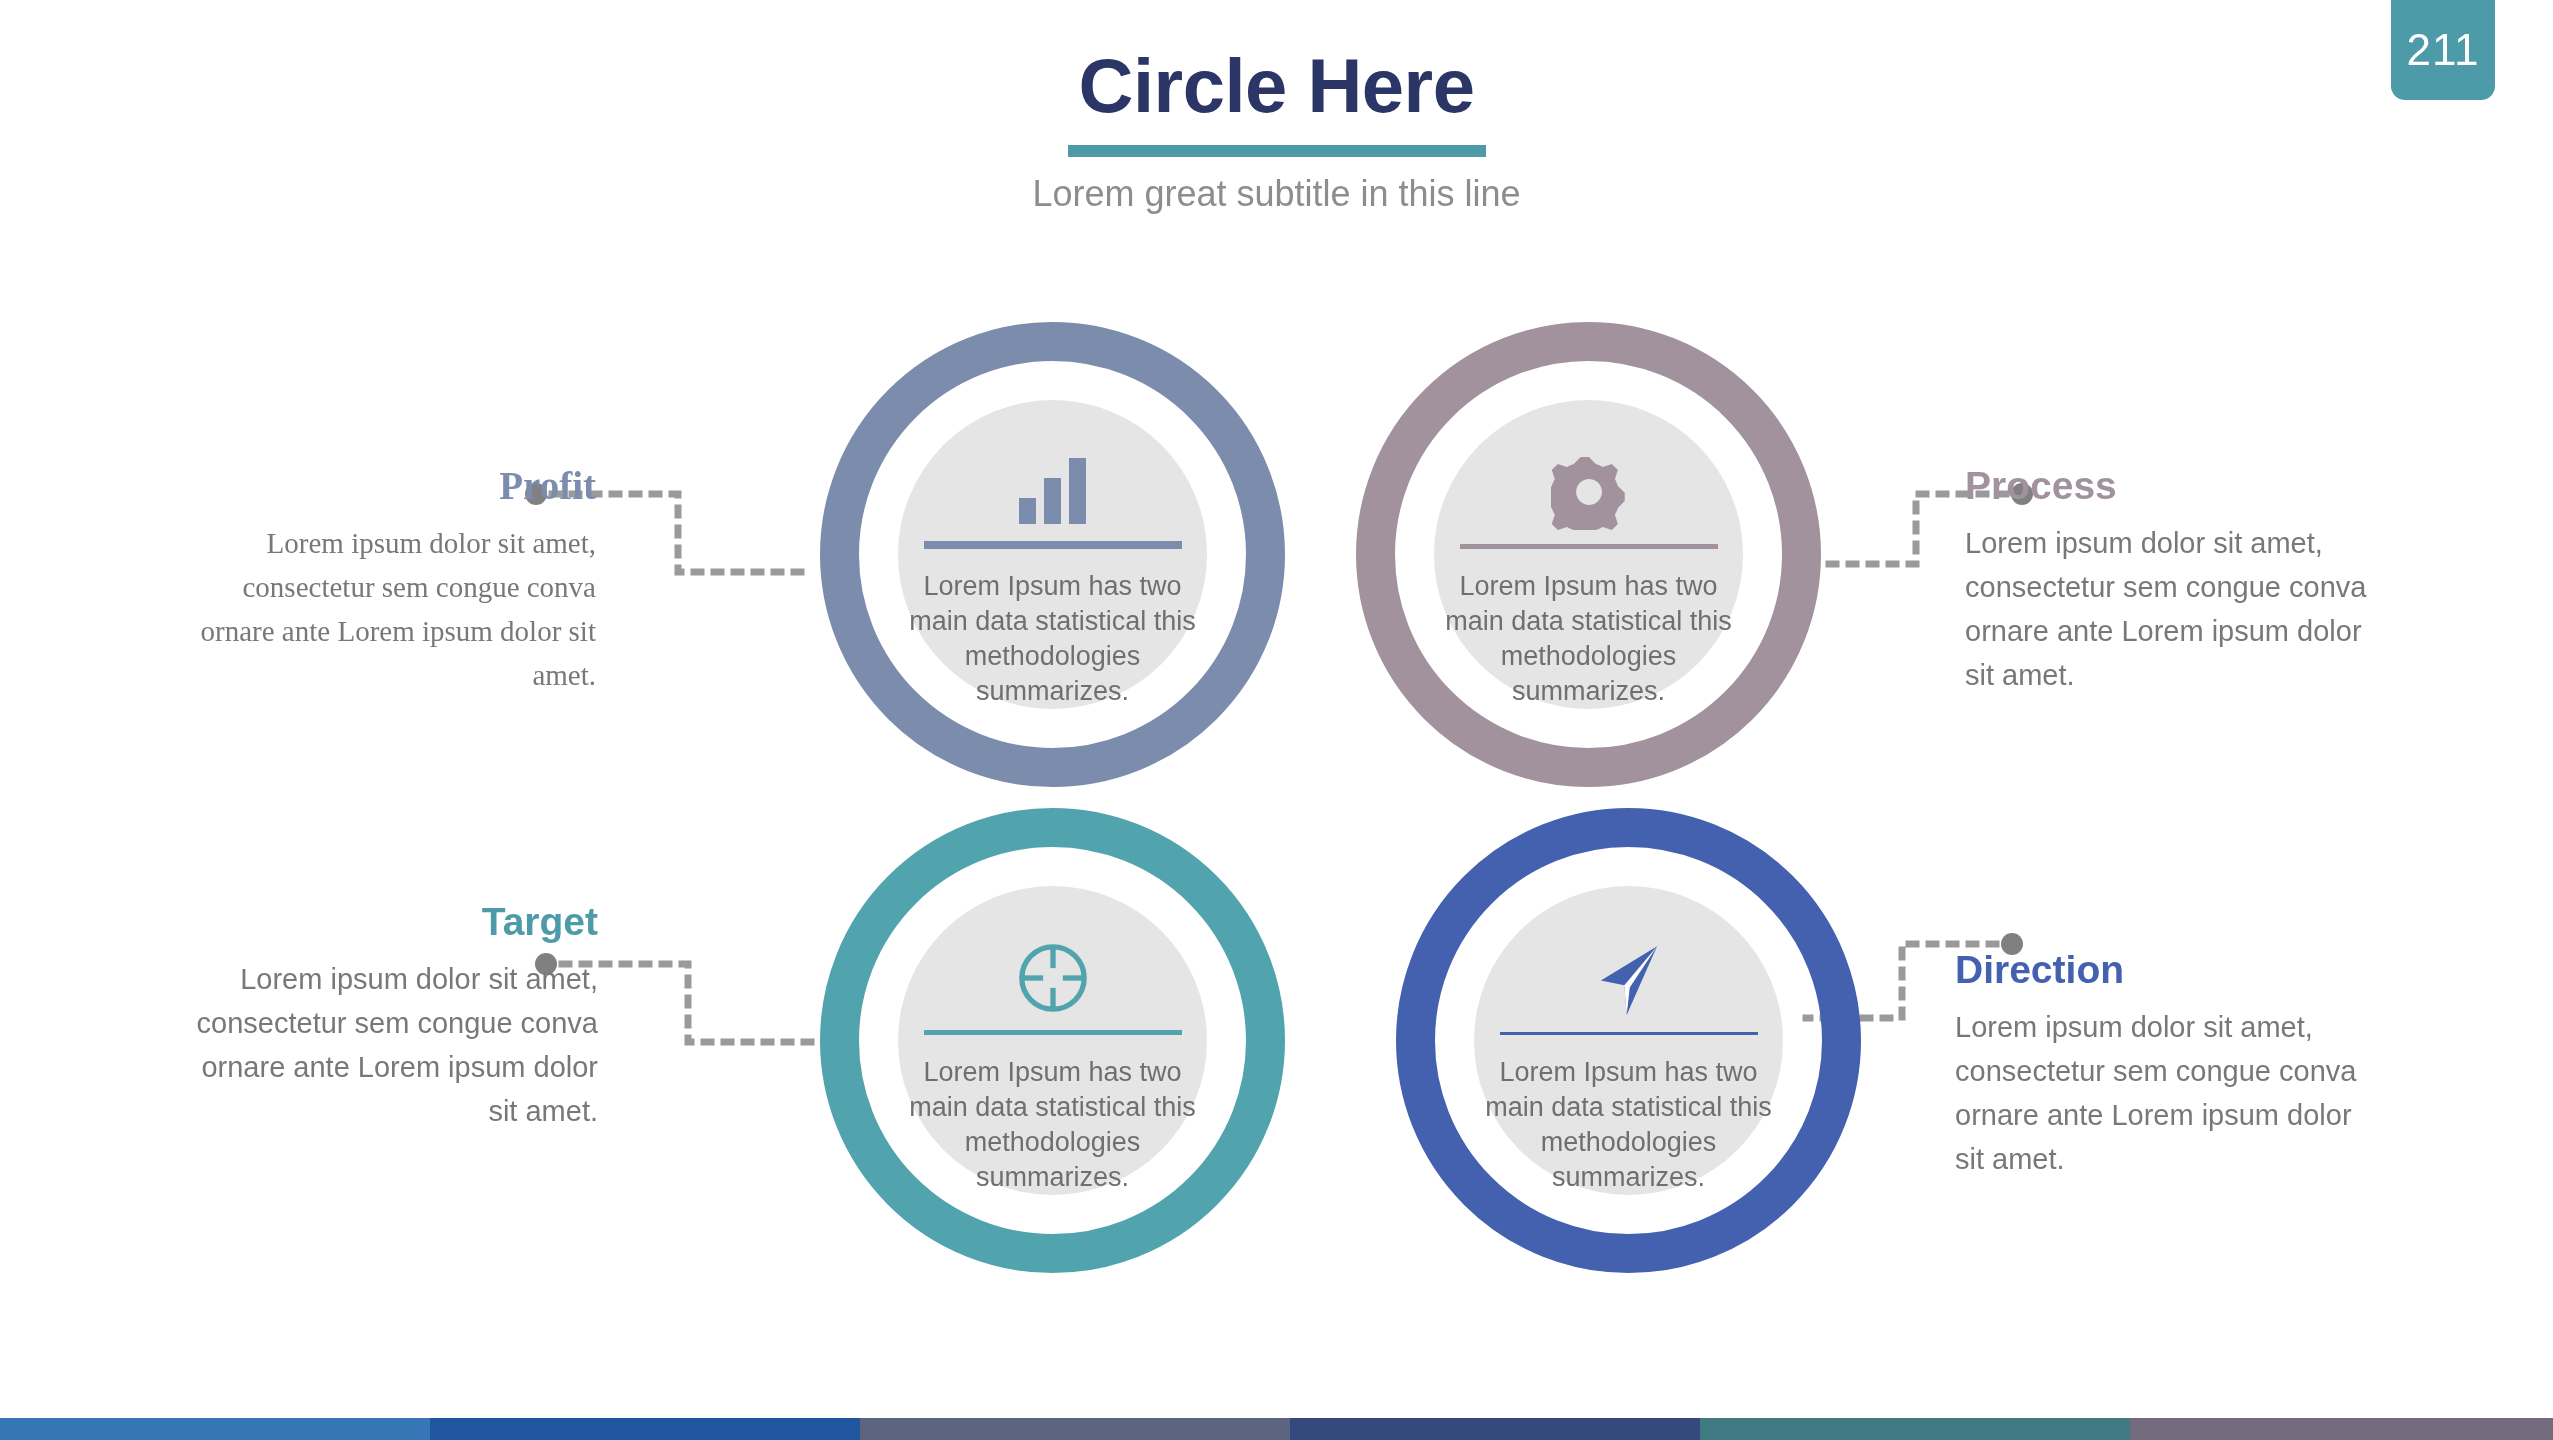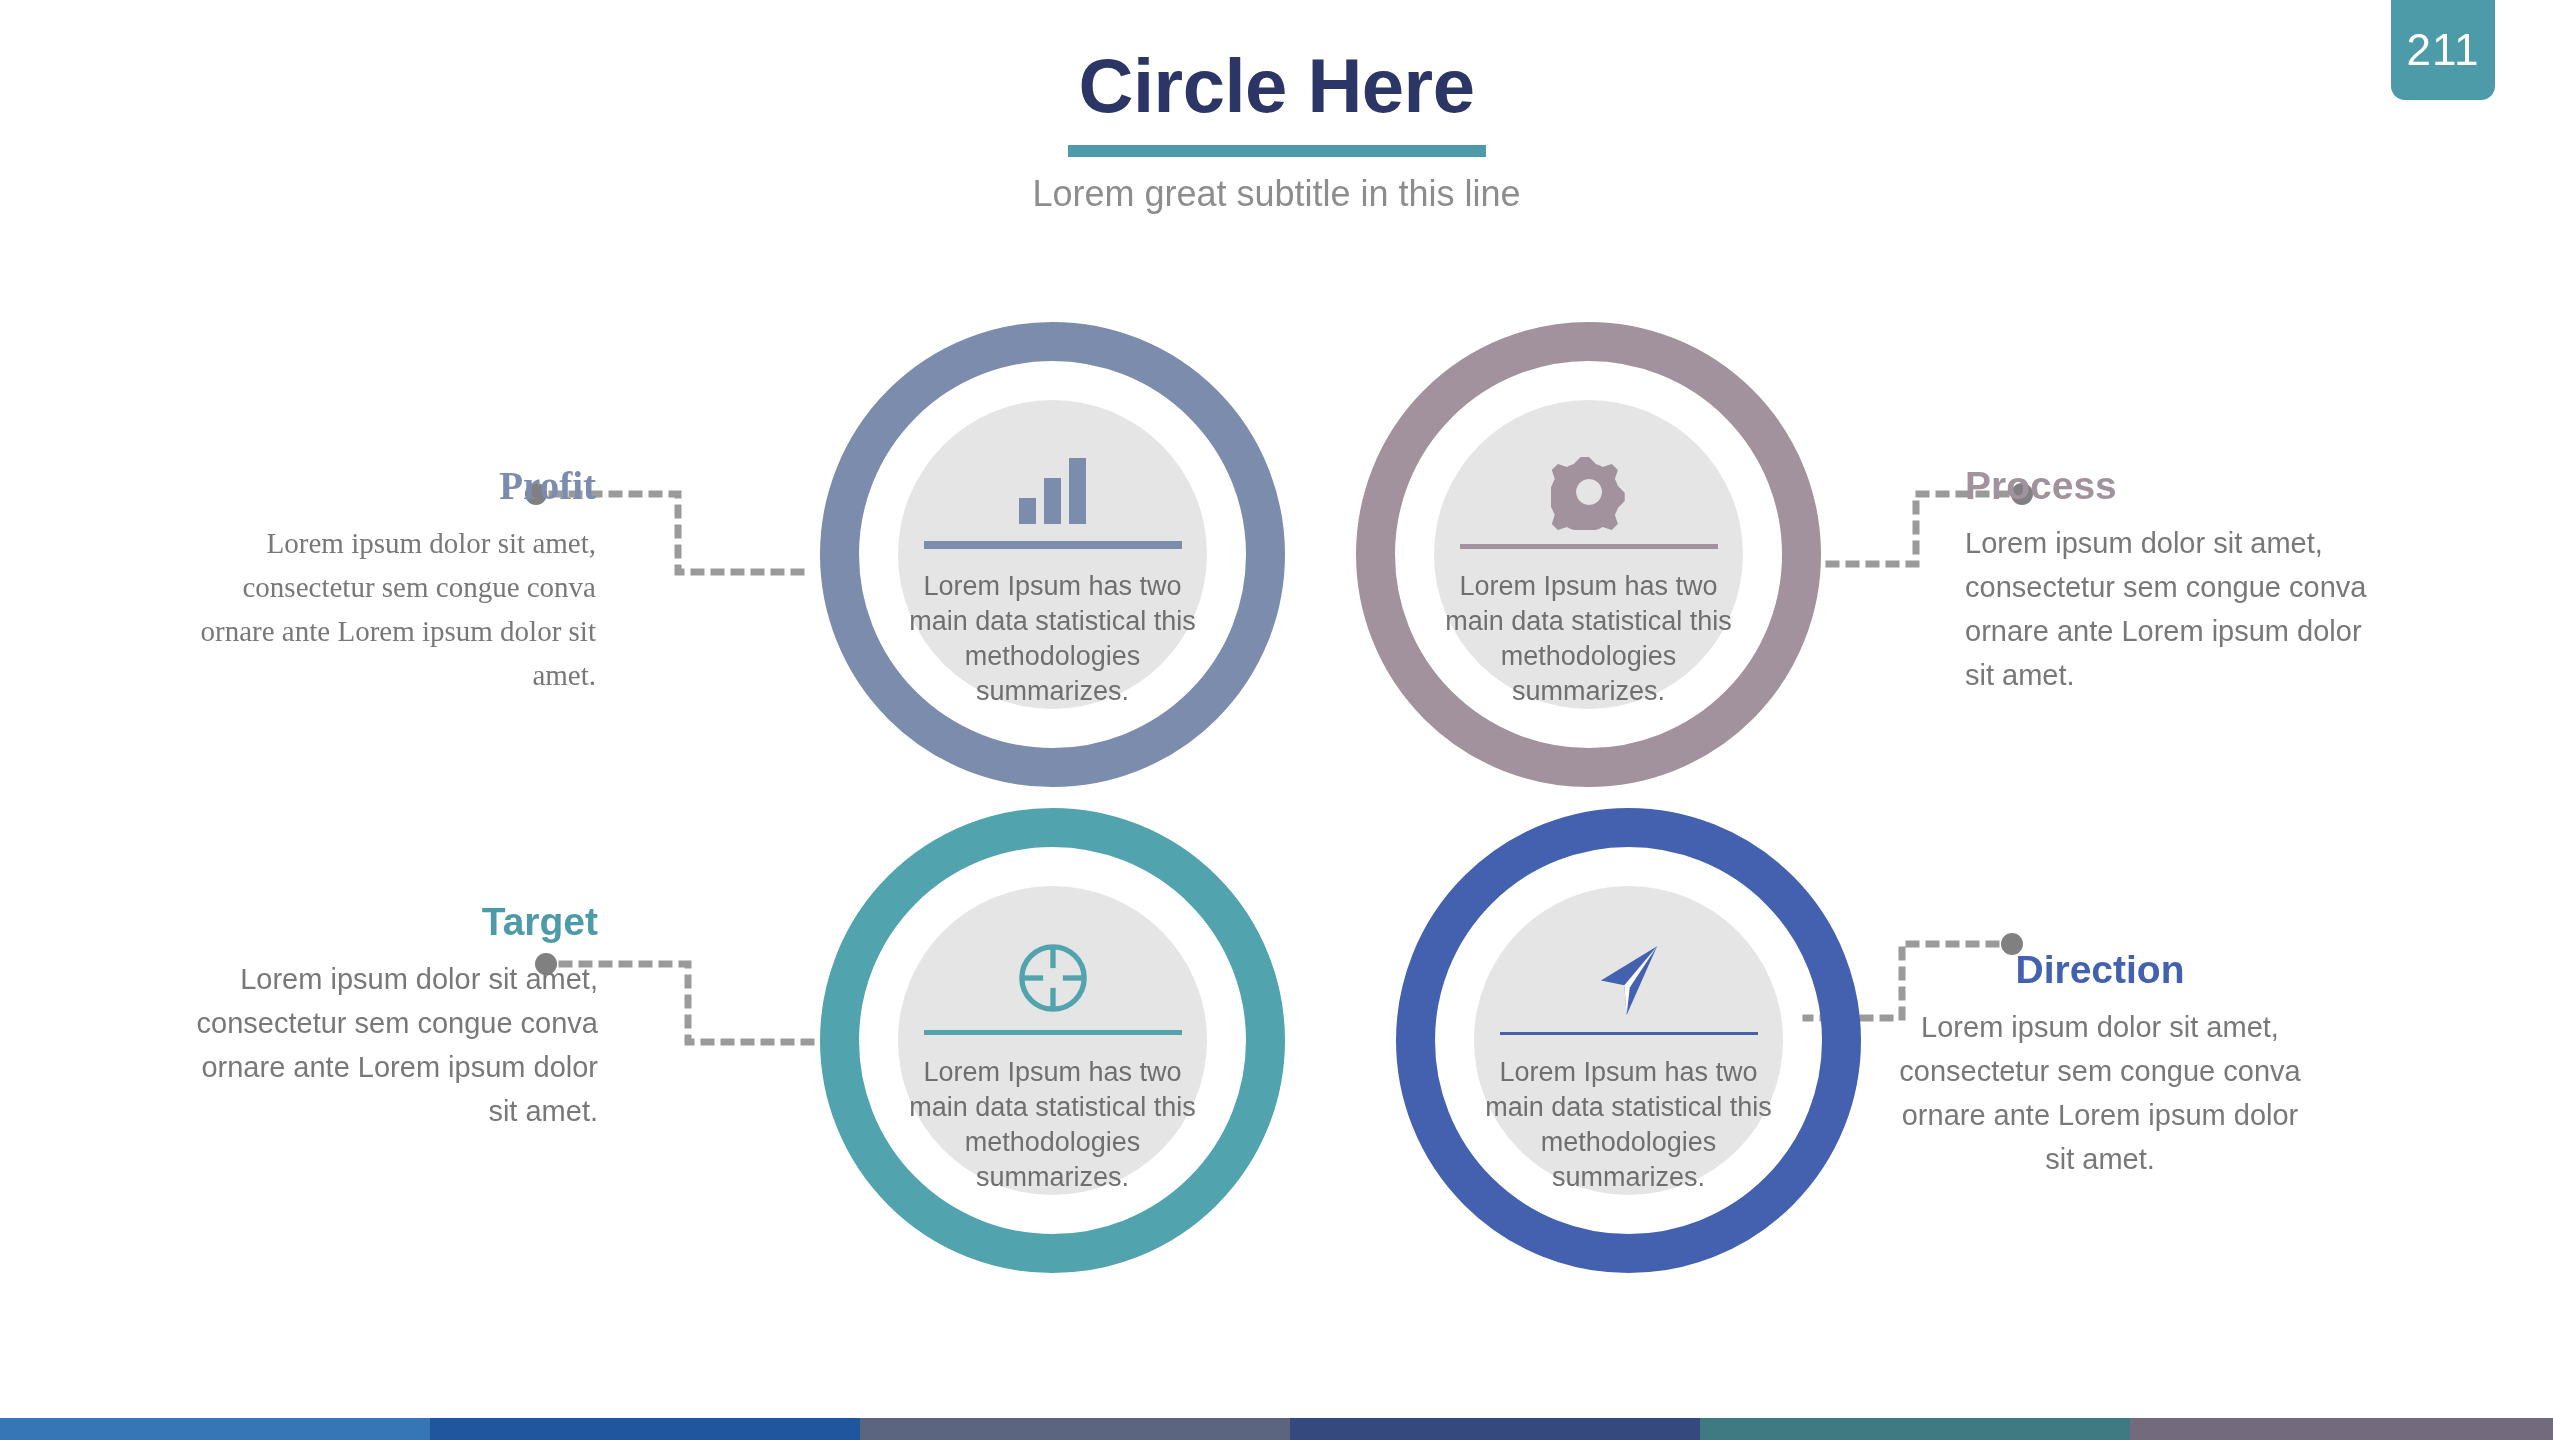--- a/index.html
+++ b/index.html
@@ -74,21 +74,21 @@
   .side-title{font-size:39px;font-weight:bold;margin:0;line-height:1;}
   .side-body{
     margin:16px 0 0;font-size:29px;line-height:1.52;color:#787878;font-weight:400;
   }
   .side.left{text-align:right;}
   .side.right{text-align:left;}
 
   #side-profit   {left:176px; top:466px;font-family:Liberation Serif, serif;}
   #side-target   {left:178px; top:902px;}
   #side-process  {left:1965px;top:466px;}
-  #side-direction{left:1890px;top:950px;text-align:center;}
+  #side-direction{left:1955px;top:950px;}
 
   .c-profit{color:#7b8cad;}
   .c-process{color:#a2929e;}
   .c-target{color:#4d9aa8;}
   .c-direction{color:#4461b0;}
 
   
   .connectors{position:absolute;inset:0;pointer-events:none;}
 
   

